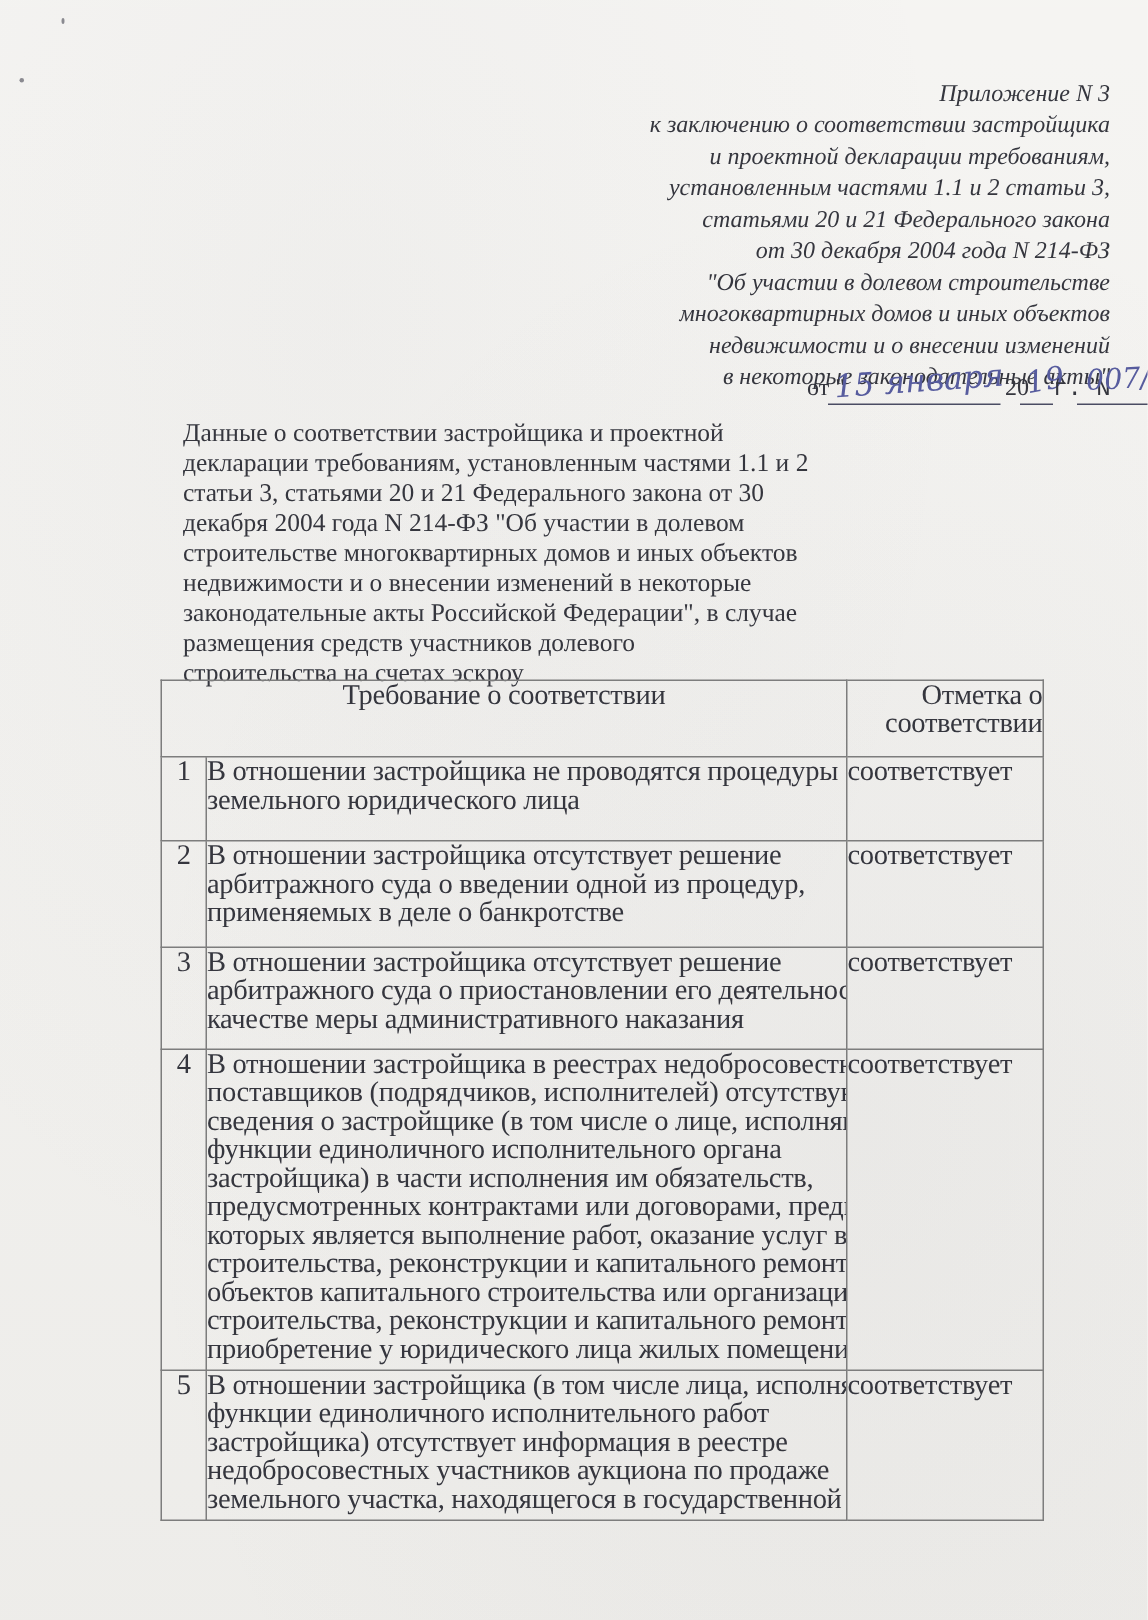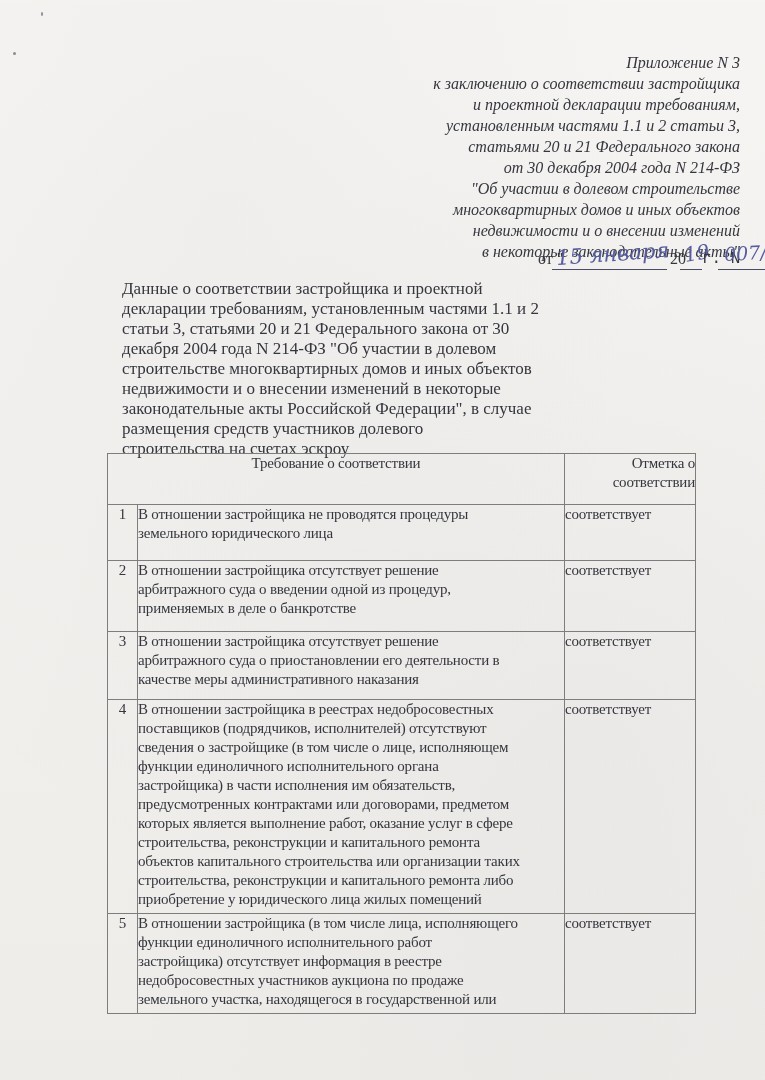--- a/index.html
+++ b/index.html
@@ -60,21 +60,21 @@
     white-space: pre-line;
   }
 
   table.compliance {
     position: absolute;
     left: 107px;
     top: 453px;
     width: 588px;
     border-collapse: collapse;
     table-layout: fixed;
-    font-size: 15px;
+    font-size: 19px;
     line-height: 19px;
     letter-spacing: -0.2px;
   }
   table.compliance td {
     border: 1px solid #7d7d7d;
     vertical-align: top;
     padding: 0;
     overflow: hidden;
   }
   col.c-num  { width: 30px; }

